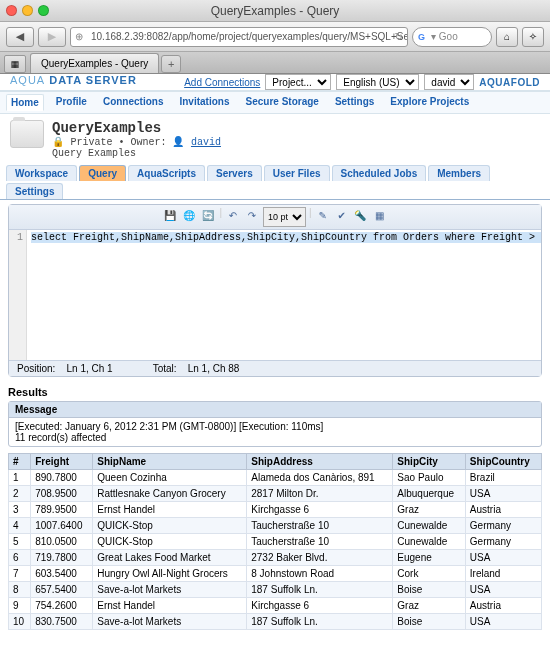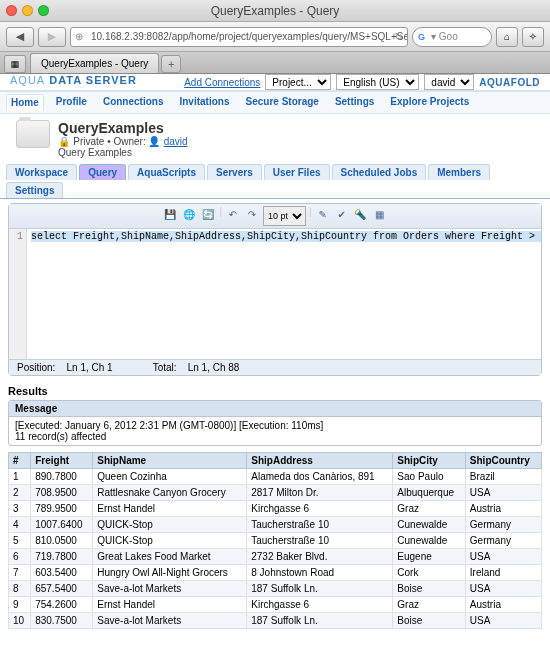--- a/index.html
+++ b/index.html
@@ -24,29 +24,29 @@
 .header { display: flex; align-items: flex-start; padding: 0 10px; border-bottom: 1px solid #d8e4ec; }
 .logo { font-size: 11px; font-weight: bold; color: #2a6fb3; letter-spacing: 1px; }
 .logo .light { color: #67a8d8; font-weight: normal; }
 .hdr-right { margin-left: auto; display: flex; align-items: center; gap: 5px; font-size: 10px; }
 .hdr-right a { color: #1b5fb0; text-decoration: underline; }
 .sel { border: 1px solid #b0b0b0; background: #fff; font-size: 10px; height: 16px; padding: 0 2px; }
 .aquafold { color: #2a6fb3; font-weight: bold; font-size: 10px; letter-spacing: .5px; }
 .mainnav { display: flex; background: #f5f9fd; border-top: 1px solid #d8e4ec; border-bottom: 1px solid #d8e4ec; padding: 2px 6px; gap: 8px; font-size: 10px; font-weight: bold; flex-wrap: wrap; }
 .mainnav a { color: #1b5fb0; padding: 2px 4px; }
 .mainnav a.active { background: #fff; border: 1px solid #d8e4ec; border-bottom-color: #fff; border-radius: 2px 2px 0 0; }
-.projhead { display: flex; padding: 6px 16px; gap: 8px; }
+.projhead { display: flex; padding: 6px 10px; gap: 8px; font-family: Liberation Mono, monospace; }
 .foldericon { width: 34px; height: 28px; background: linear-gradient(#f5f5f5,#ddd); border: 1px solid #ccc; border-radius: 3px; position: relative; }
 .foldericon::before { content: ""; position: absolute; top: -4px; left: 2px; width: 12px; height: 4px; background: #ddd; border-radius: 2px 2px 0 0; }
 .projhead h2 { font-size: 14px; color: #333; }
 .projmeta { font-size: 10px; color: #444; }
 .projmeta a { color: #1b5fb0; text-decoration: underline; }
 .projtabs { display: flex; padding: 0 6px; border-bottom: 1px solid #99b4d1; gap: 2px; font-size: 10px; flex-wrap: wrap; }
 .projtabs .pt { background: #e6eef8; border: 1px solid #c5d6e8; border-bottom: none; border-radius: 3px 3px 0 0; padding: 2px 8px; color: #1b5fb0; font-weight: bold; }
-.projtabs .pt.active { background: #c4b5fd; border-color: #99b4d1; }
+.projtabs .pt.active { background: #fdba74; border-color: #99b4d1; }
 .execbar { display: flex; align-items: center; padding: 3px 6px; font-size: 10px; gap: 4px; background: #f7f7f7; border-bottom: 1px solid #ddd; }
 .execbtn { background: linear-gradient(#fdfdfd,#e5e5e5); border: 1px solid #999; border-radius: 2px; padding: 1px 5px; display: flex; align-items: center; gap: 3px; }
 .execbtn::before { content: "▶"; color: #1a8f1a; font-size: 8px; }
 .maxres { width: 40px; height: 14px; border: 1px solid #aaa; font-size: 10px; }
 .editor { margin: 4px 8px; border: 1px solid #b9c4d4; border-radius: 4px; background: #fff; }
 .edtoolbar { background: linear-gradient(#f0f4fa,#e0e8f2); border-bottom: 1px solid #c5d0e0; padding: 2px 4px; display: flex; justify-content: center; gap: 3px; font-size: 10px; }
 .edbtn { width: 16px; height: 16px; border: 1px solid transparent; display: flex; align-items: center; justify-content: center; color: #4a6a9a; font-size: 10px; border-radius: 2px; }
 .fontsel { height: 20px; font-size: 9px; border: 1px solid #aaa; }
 .codearea { display: flex; min-height: 130px; font-family: "Courier New", monospace; font-size: 10px; }
 .gutter { width: 18px; background: #f0f0f0; border-right: 1px solid #ddd; text-align: right; padding: 2px 3px; color: #888; }

